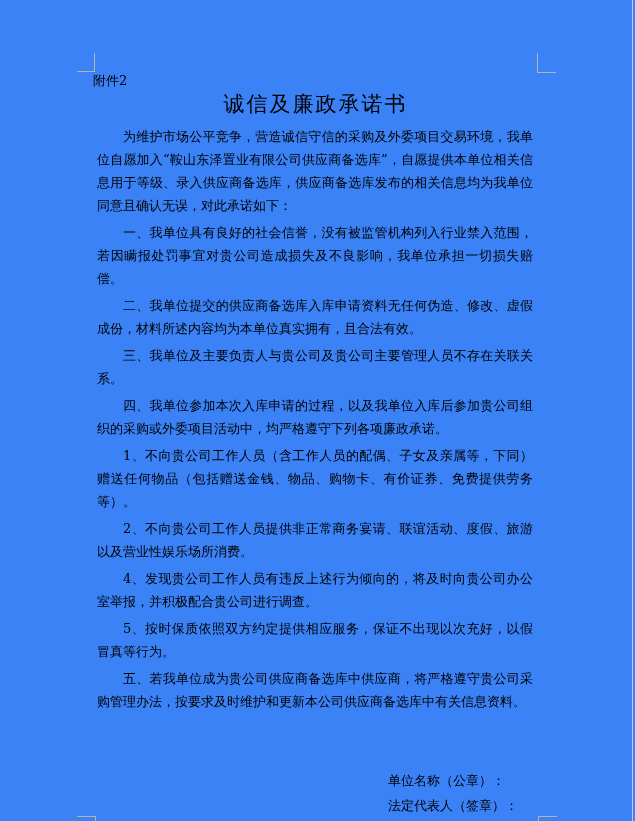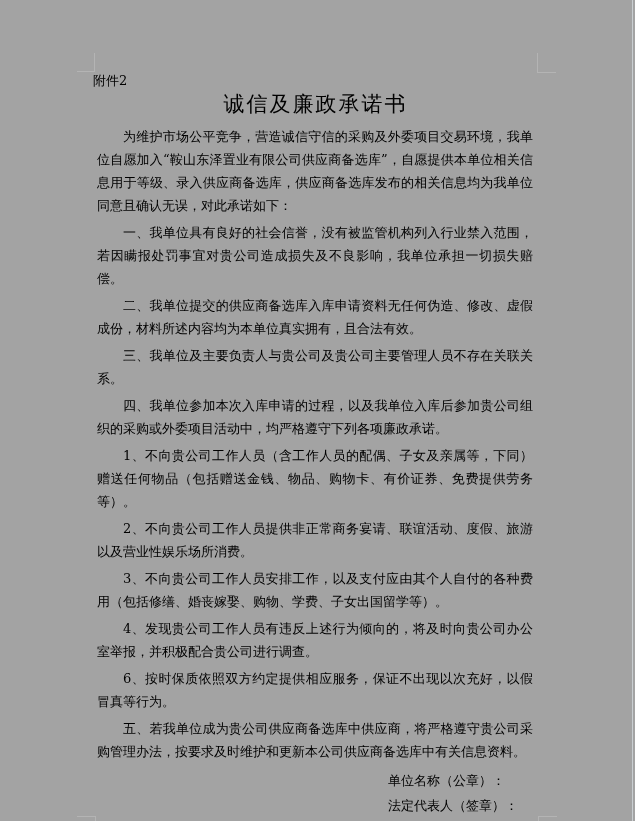--- a/index.html
+++ b/index.html
@@ -8,21 +8,21 @@
     height: 821px;
     background: #ffffff;
     position: relative;
     overflow: hidden;
     font-family: "DejaVu Serif", "Liberation Serif", serif;
     color: #000000;
   }
   .page {
     position: absolute;
     inset: 0;
-    background: #a3a3a3;
+    background: #3b82f6;
   }
   
   .edge-right {
     position: absolute;
     top: 0;
     bottom: 0;
     right: 2px;
     width: 1px;
     background: #c9ced1;
   }
@@ -100,23 +100,22 @@
   <div class="doc-title">诚信及廉政承诺书</div>
 
   <div class="doc-body">
     <p>为维护市场公平竞争，营造诚信守信的采购及外委项目交易环境，我单位自愿加入“鞍山东泽置业有限公司供应商备选库”，自愿提供本单位相关信息用于等级、录入供应商备选库，供应商备选库发布的相关信息均为我单位同意且确认无误，对此承诺如下：</p>
     <p>一、我单位具有良好的社会信誉，没有被监管机构列入行业禁入范围，若因瞒报处罚事宜对贵公司造成损失及不良影响，我单位承担一切损失赔偿。</p>
     <p>二、我单位提交的供应商备选库入库申请资料无任何伪造、修改、虚假成份，材料所述内容均为本单位真实拥有，且合法有效。</p>
     <p>三、我单位及主要负责人与贵公司及贵公司主要管理人员不存在关联关系。</p>
     <p>四、我单位参加本次入库申请的过程，以及我单位入库后参加贵公司组织的采购或外委项目活动中，均严格遵守下列各项廉政承诺。</p>
     <p>1、不向贵公司工作人员（含工作人员的配偶、子女及亲属等，下同）赠送任何物品（包括赠送金钱、物品、购物卡、有价证券、免费提供劳务等）。</p>
     <p>2、不向贵公司工作人员提供非正常商务宴请、联谊活动、度假、旅游以及营业性娱乐场所消费。</p>
-    <p>3、不向贵公司工作人员安排工作，以及支付应由其个人自付的各种费用（包括修缮、婚丧嫁娶、购物、学费、子女出国留学等）。</p>
     <p>4、发现贵公司工作人员有违反上述行为倾向的，将及时向贵公司办公室举报，并积极配合贵公司进行调查。</p>
-    <p>6、按时保质依照双方约定提供相应服务，保证不出现以次充好，以假冒真等行为。</p>
+    <p>5、按时保质依照双方约定提供相应服务，保证不出现以次充好，以假冒真等行为。</p>
     <p>五、若我单位成为贵公司供应商备选库中供应商，将严格遵守贵公司采购管理办法，按要求及时维护和更新本公司供应商备选库中有关信息资料。</p>
   </div>
 
   <div class="signature">
     <p class="sig-line">单位名称（公章）：</p>
     <p class="sig-line">法定代表人（签章）：</p>
     <p class="sig-date">年　月　日</p>
   </div>
 
   <div class="edge-right"></div>

